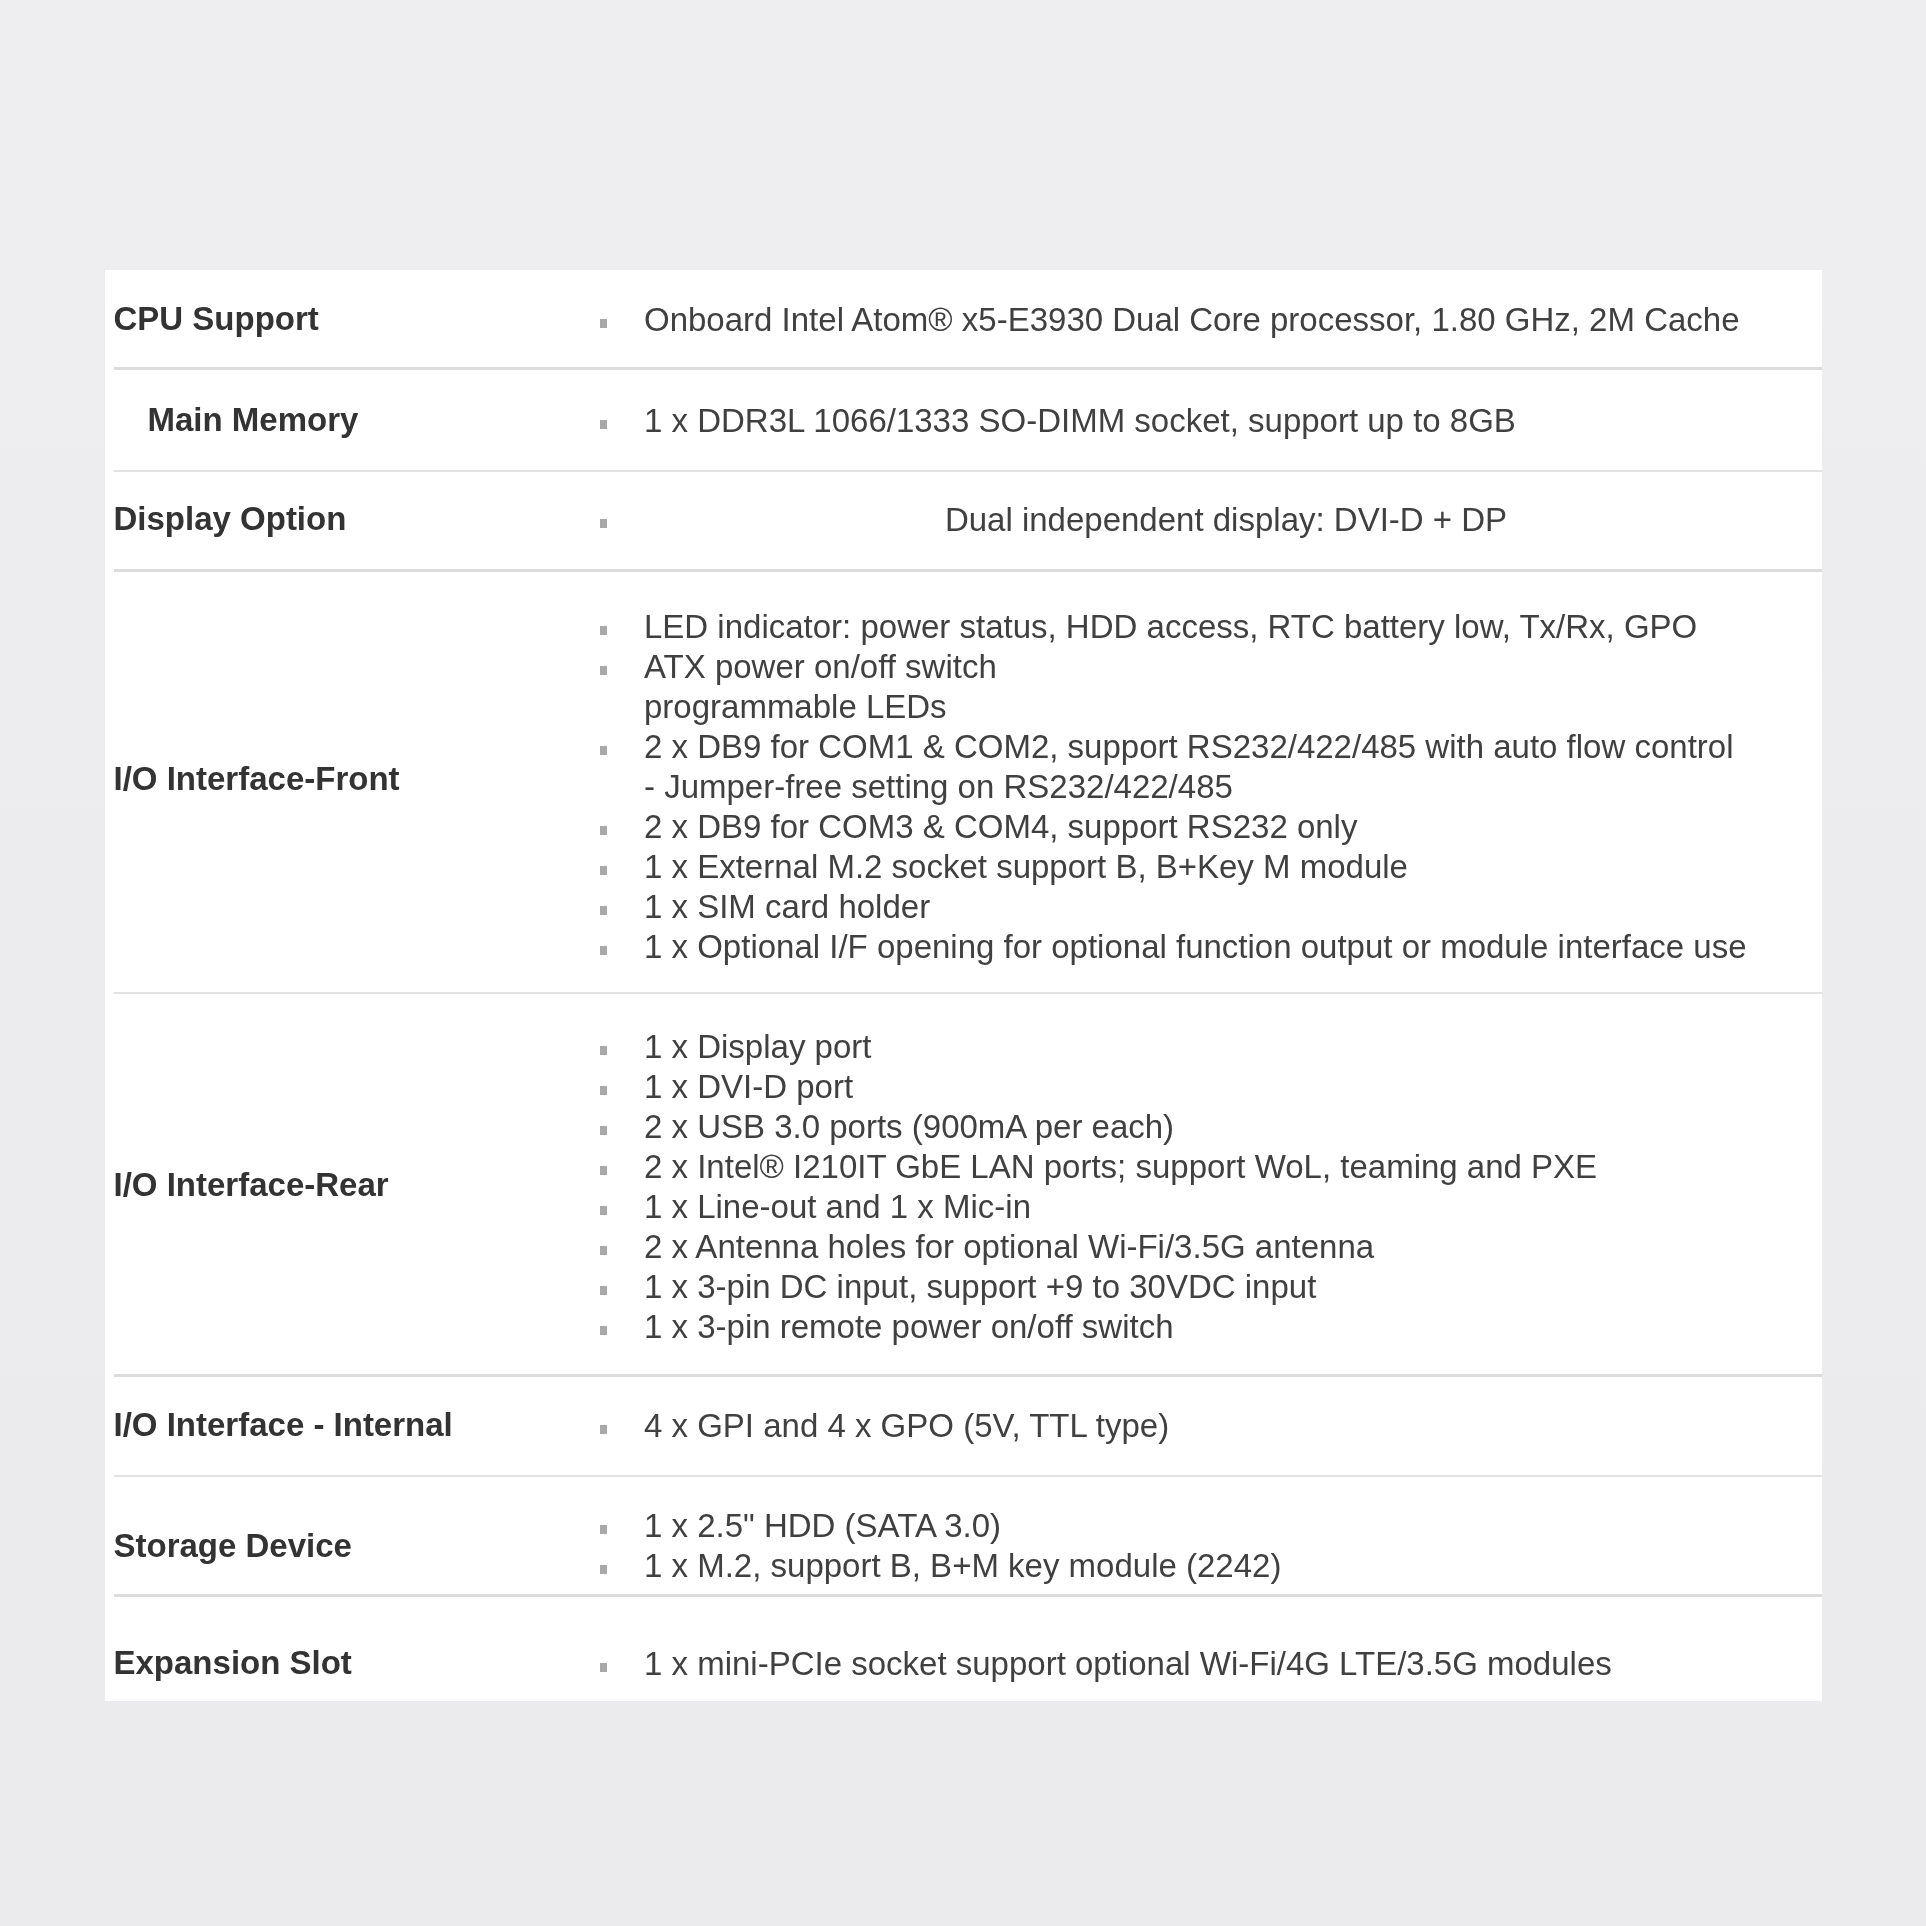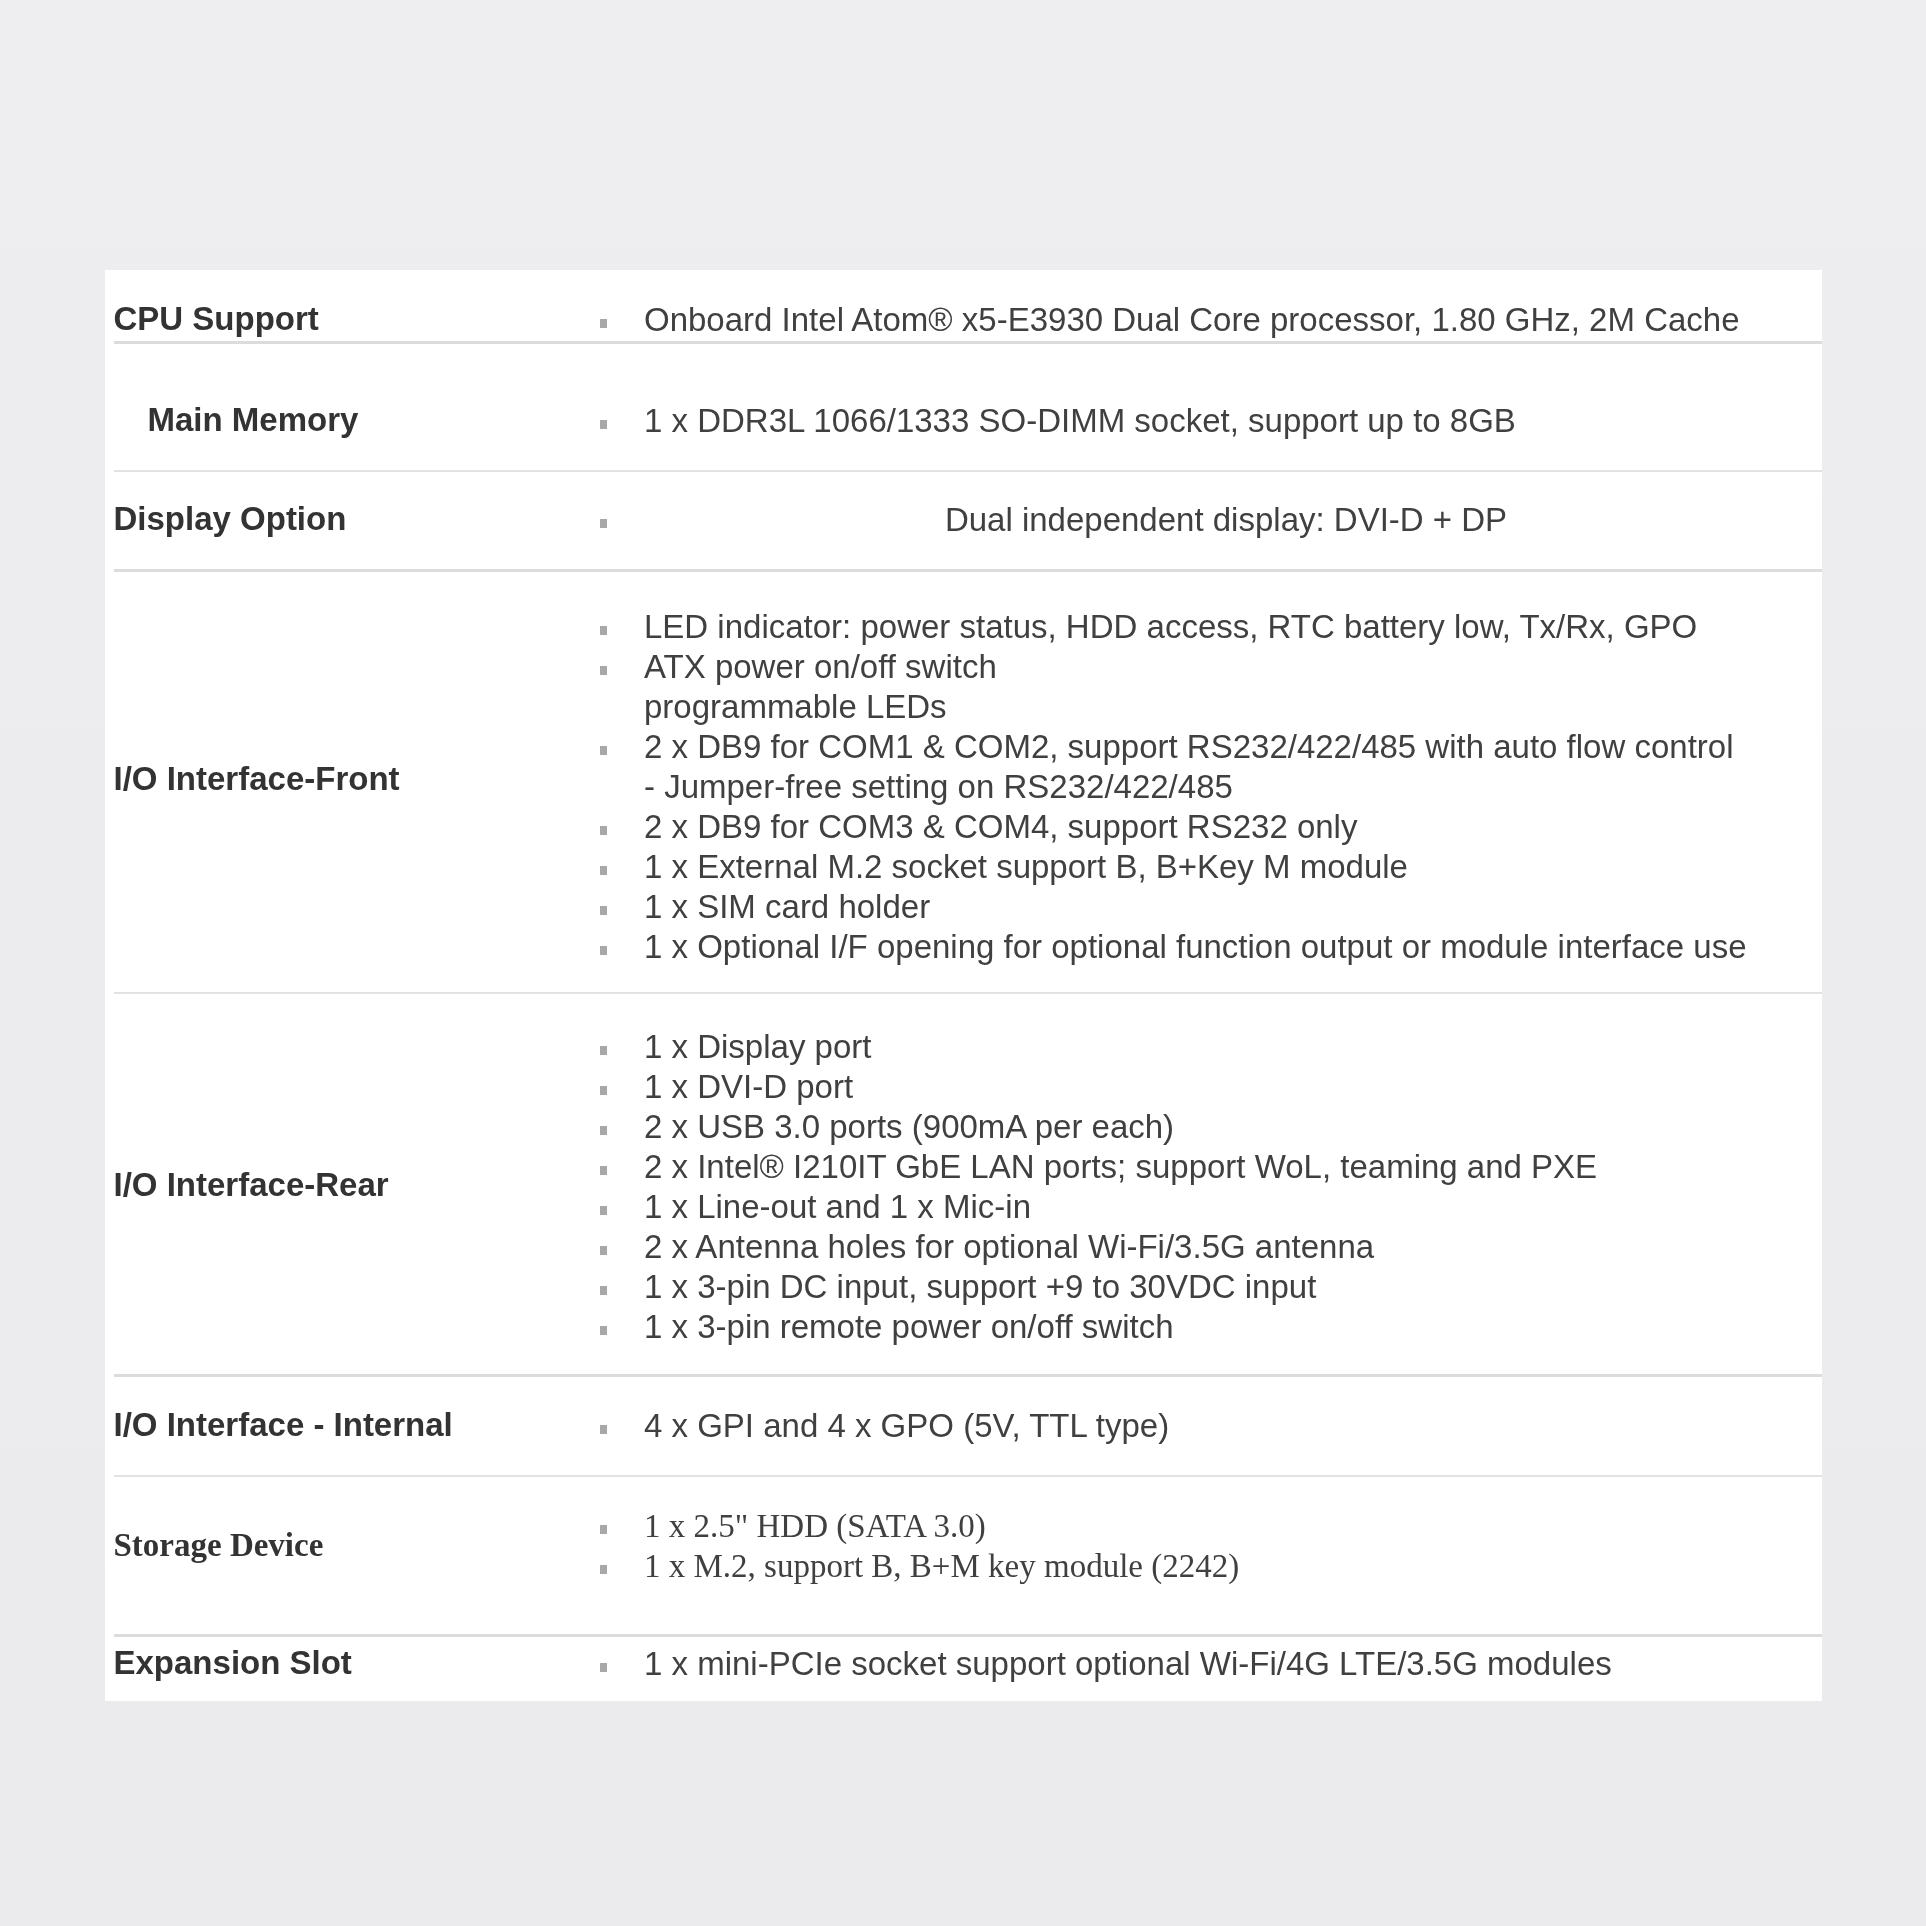--- a/index.html
+++ b/index.html
@@ -41,21 +41,21 @@
     position: absolute; left: 0; top: 19px;
     width: 7px; height: 8.5px; background: #a8a8a8;
   }
   .items li.cont { padding-left: 44px; }
 </style>
 </head>
 <body>
 
 <div class="spec-table">
 
-  <div class="row" style="top:0; height:74px;">
+  <div class="row" style="top:0; height:100px;">
     <div class="label" style="top:30px;">CPU Support</div>
     <ul class="items" style="top:30px;">
       <li><span class="bullet"></span><span>Onboard Intel Atom® x5-E3930 Dual Core processor, 1.80 GHz, 2M Cache</span></li>
     </ul>
     <div class="divider"></div>
   </div>
 
   <div class="row" style="top:102px; height:100px;">
     <div class="label" style="top:29px;margin-left:34px;">Main Memory</div>
     <ul class="items" style="top:29px;">
@@ -104,21 +104,21 @@
   </div>
 
   <div class="row" style="top:1107px; height:100px;">
     <div class="label" style="top:29px;">I/O Interface - Internal</div>
     <ul class="items" style="top:29px;">
       <li><span class="bullet"></span><span>4 x GPI and 4 x GPO (5V, TTL type)</span></li>
     </ul>
     <div class="divider thin"></div>
   </div>
 
-  <div class="row" style="top:1207px; height:160px;font-family:Liberation Serif, serif;">
+  <div class="row" style="top:1207px; height:120px;">
     <div class="label" style="top:50px;">Storage Device</div>
     <ul class="items" style="top:29px;">
       <li><span class="bullet"></span><span>1 x 2.5" HDD (SATA 3.0)</span></li>
       <li><span class="bullet"></span><span>1 x M.2, support B, B+M key module (2242)</span></li>
     </ul>
     <div class="divider"></div>
   </div>
 
   <div class="row" style="top:1347px; height:64px;">
     <div class="label" style="top:27px;">Expansion Slot</div>

